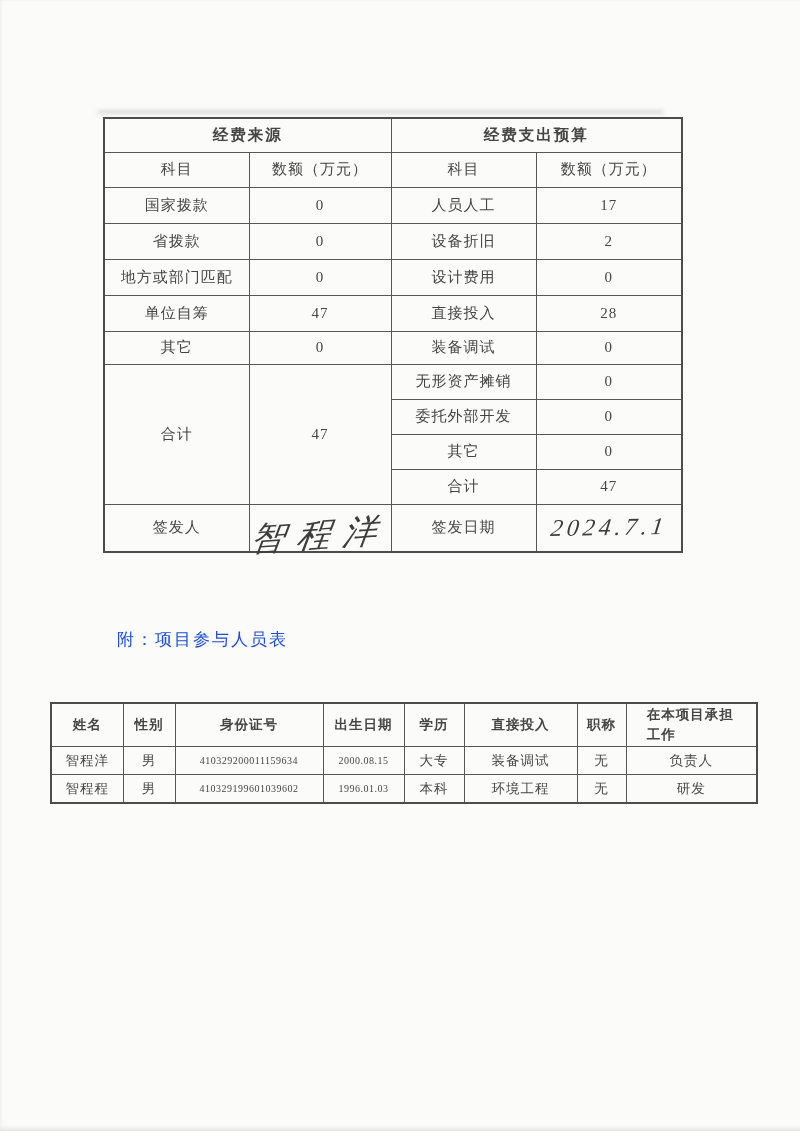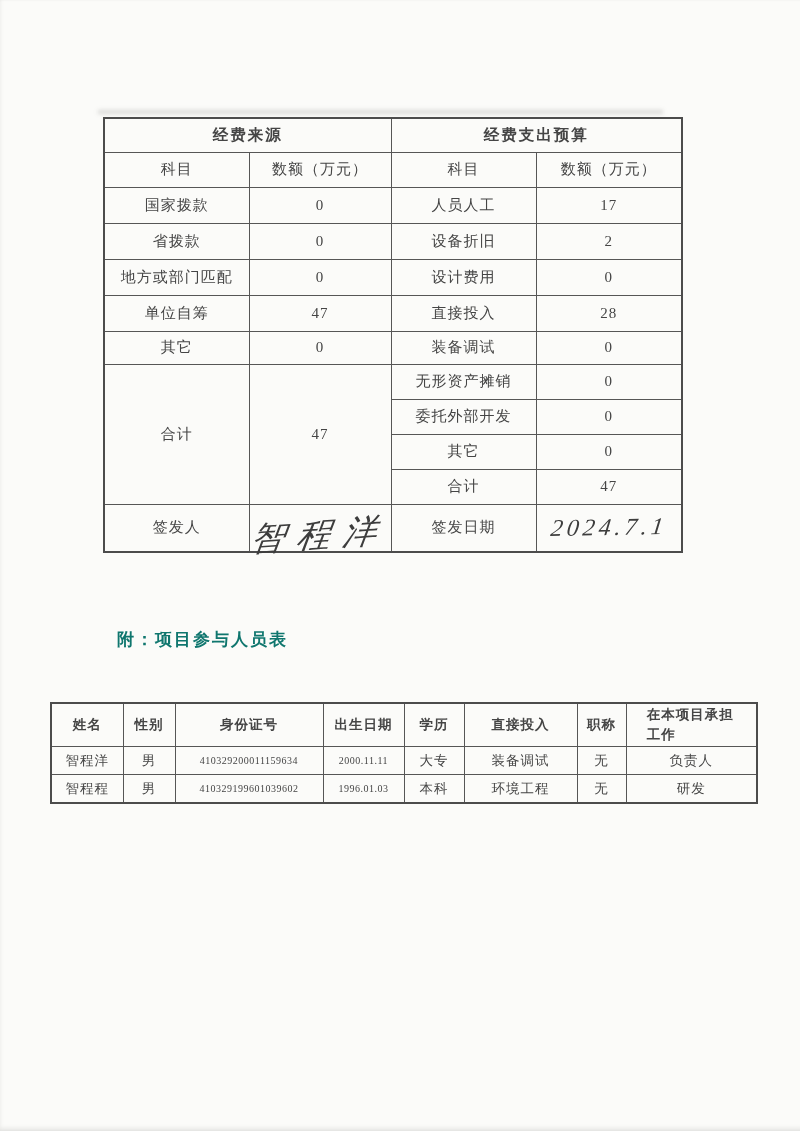--- a/index.html
+++ b/index.html
@@ -67,23 +67,23 @@
     transform: skewX(-8deg) rotate(-1deg);
     white-space: nowrap;
     font-style: italic;
   }
 
   
   .personnel-title {
     position: absolute;
     left: 117px; top: 628px;
     font-size: 17px;
-    font-weight: bold;
+    font-weight: normal;
     letter-spacing: 2px;
-    color: #0f766e;
+    color: #1d4ed8;
   }
   .personnel {
     position: absolute;
     left: 50px; top: 702px;
     width: 706px;
   }
   .personnel { border: 2px solid #4c4c4c; }
   .personnel td { font-size: 13.5px; letter-spacing: 1px; }
   .personnel .hrow td { font-weight: bold; height: 42px; }
   .personnel .drow td { height: 27px; font-weight: normal; }
@@ -203,21 +203,21 @@
       <td>直接投入</td>
       <td>职称</td>
       <td>
         <span class="wrap-narrow">在本项目承担工作</span>
       </td>
     </tr>
     <tr class="drow">
       <td>智程洋</td>
       <td>男</td>
       <td class="num">410329200011159634</td>
-      <td class="num">2000.11.11</td>
+      <td class="num">2000.08.15</td>
       <td>大专</td>
       <td>装备调试</td>
       <td>无</td>
       <td>负责人</td>
     </tr>
     <tr class="drow">
       <td>智程程</td>
       <td>男</td>
       <td class="num">410329199601039602</td>
       <td class="num">1996.01.03</td>

